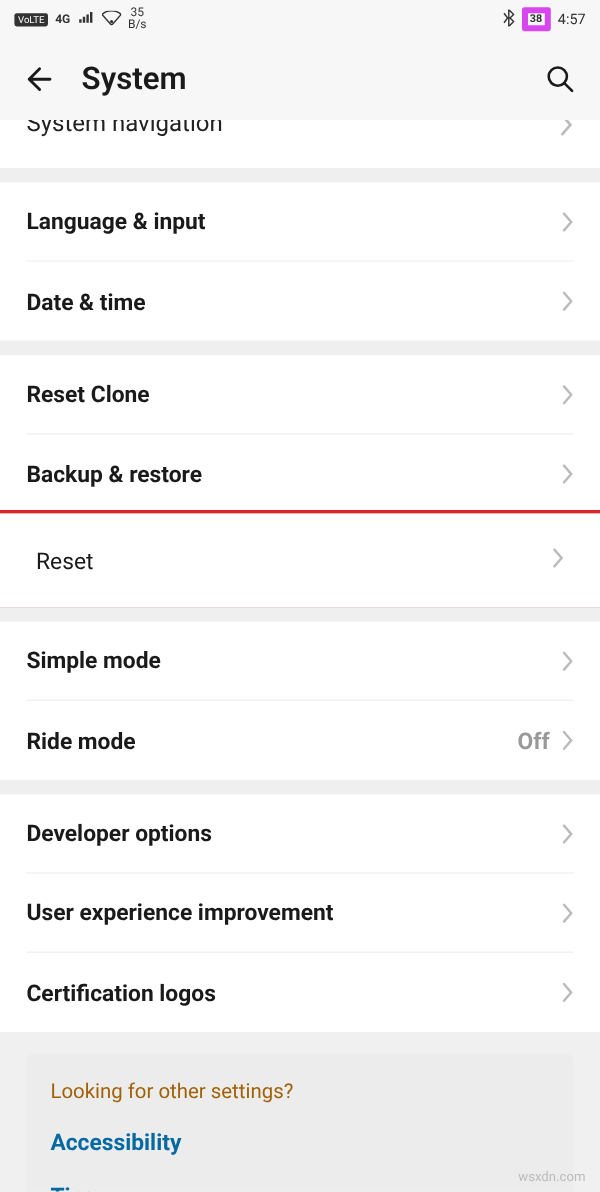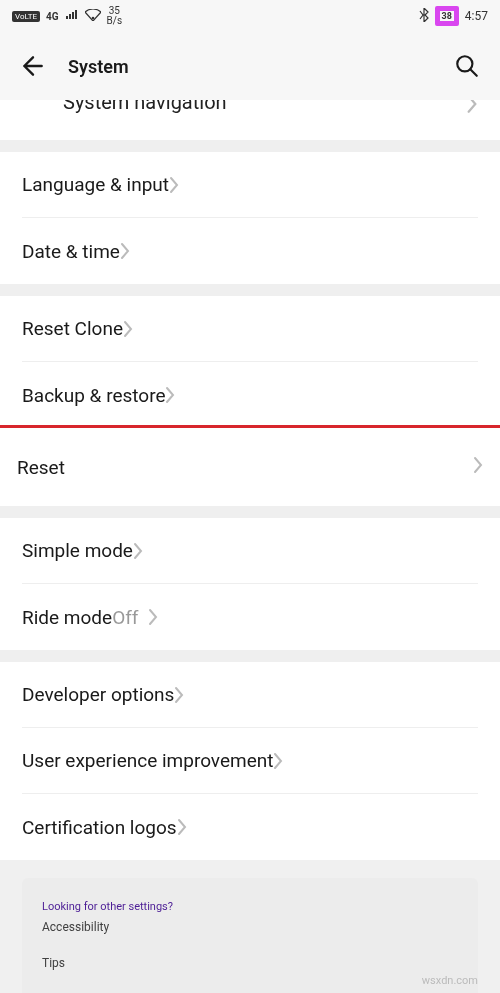--- a/index.html
+++ b/index.html
@@ -48,101 +48,102 @@
     }
     .header {
       height: 68px;
       background: #f7f7f7;
       display: flex;
       align-items: center;
       padding: 0 20px;
       gap: 22px;
     }
     .header-title {
-      font-size: 18px;
+      font-size: 26px;
       font-weight: 600;
       flex: 1;
     }
     .icon-btn { display: flex; align-items: center; justify-content: center; }
     .list-partial {
       background: #fff;
       padding: 0 22px;
     }
     .row-partial {
       height: 40px;
       display: flex;
       align-items: flex-start;
       justify-content: space-between;
       font-size: 20px;
       color: #222;
       overflow: hidden;
       position: relative;
     }
-    .row-partial .label { position: relative; top: -10px; margin-left: 41px; }
+    .row-partial .label { position: relative; top: -10px; }
     .row-partial .chev { position: relative; top: -6px; }
     .gap { height: 12px; background: #efefef; }
     .group {
       background: #fff;
       padding: 0 22px;
     }
     .row {
       height: 66px;
       display: flex;
       align-items: center;
-      justify-content: flex-start;
+      justify-content: space-between;
       font-size: 19px;
       color: #1a1a1a;
       border-bottom: 1px solid #eee;
+      font-weight: bold;
     }
     .row:last-child { border-bottom: none; }
     .row .right {
       display: flex;
       align-items: center;
       gap: 10px;
       color: #999;
       font-size: 19px;
     }
     .chev {
       color: #bbb;
       display: inline-flex;
     }
     .highlight-box {
       border: 3px solid #d8262c;
       margin: -3px -3px -3px -3px;
     }
     .highlighted-row {
       height: 78px;
       background: #fff;
-      padding: 0 17px;
+      padding: 0 30px;
       display: flex;
       align-items: center;
       justify-content: space-between;
       font-size: 19px;
     }
     .hint-box {
       margin: 18px 22px 0 22px;
       background: #ececec;
       border-radius: 6px;
       padding: 22px 20px 10px 20px;
     }
     .hint-title {
-      color: #4c1d95;
-      font-size: 11px;
-      margin-bottom: 7px;
+      color: #a16207;
+      font-size: 17px;
+      margin-bottom: 20px;
     }
     .hint-link {
-      color: #404040;
-      font-size: 12px;
-      font-weight: 400;
+      color: #0369a1;
+      font-size: 19px;
+      font-weight: 700;
       margin-bottom: 22px;
     }
     .watermark {
       position: absolute;
       bottom: 6px;
-      right: 22px;
+      right: 12px;
       font-size: 11px;
       color: #bbb;
       margin-left: 11px;
     }
   </style>
 </head>
 <body>
 
 <div class="status-bar">
   <div class="status-left">

